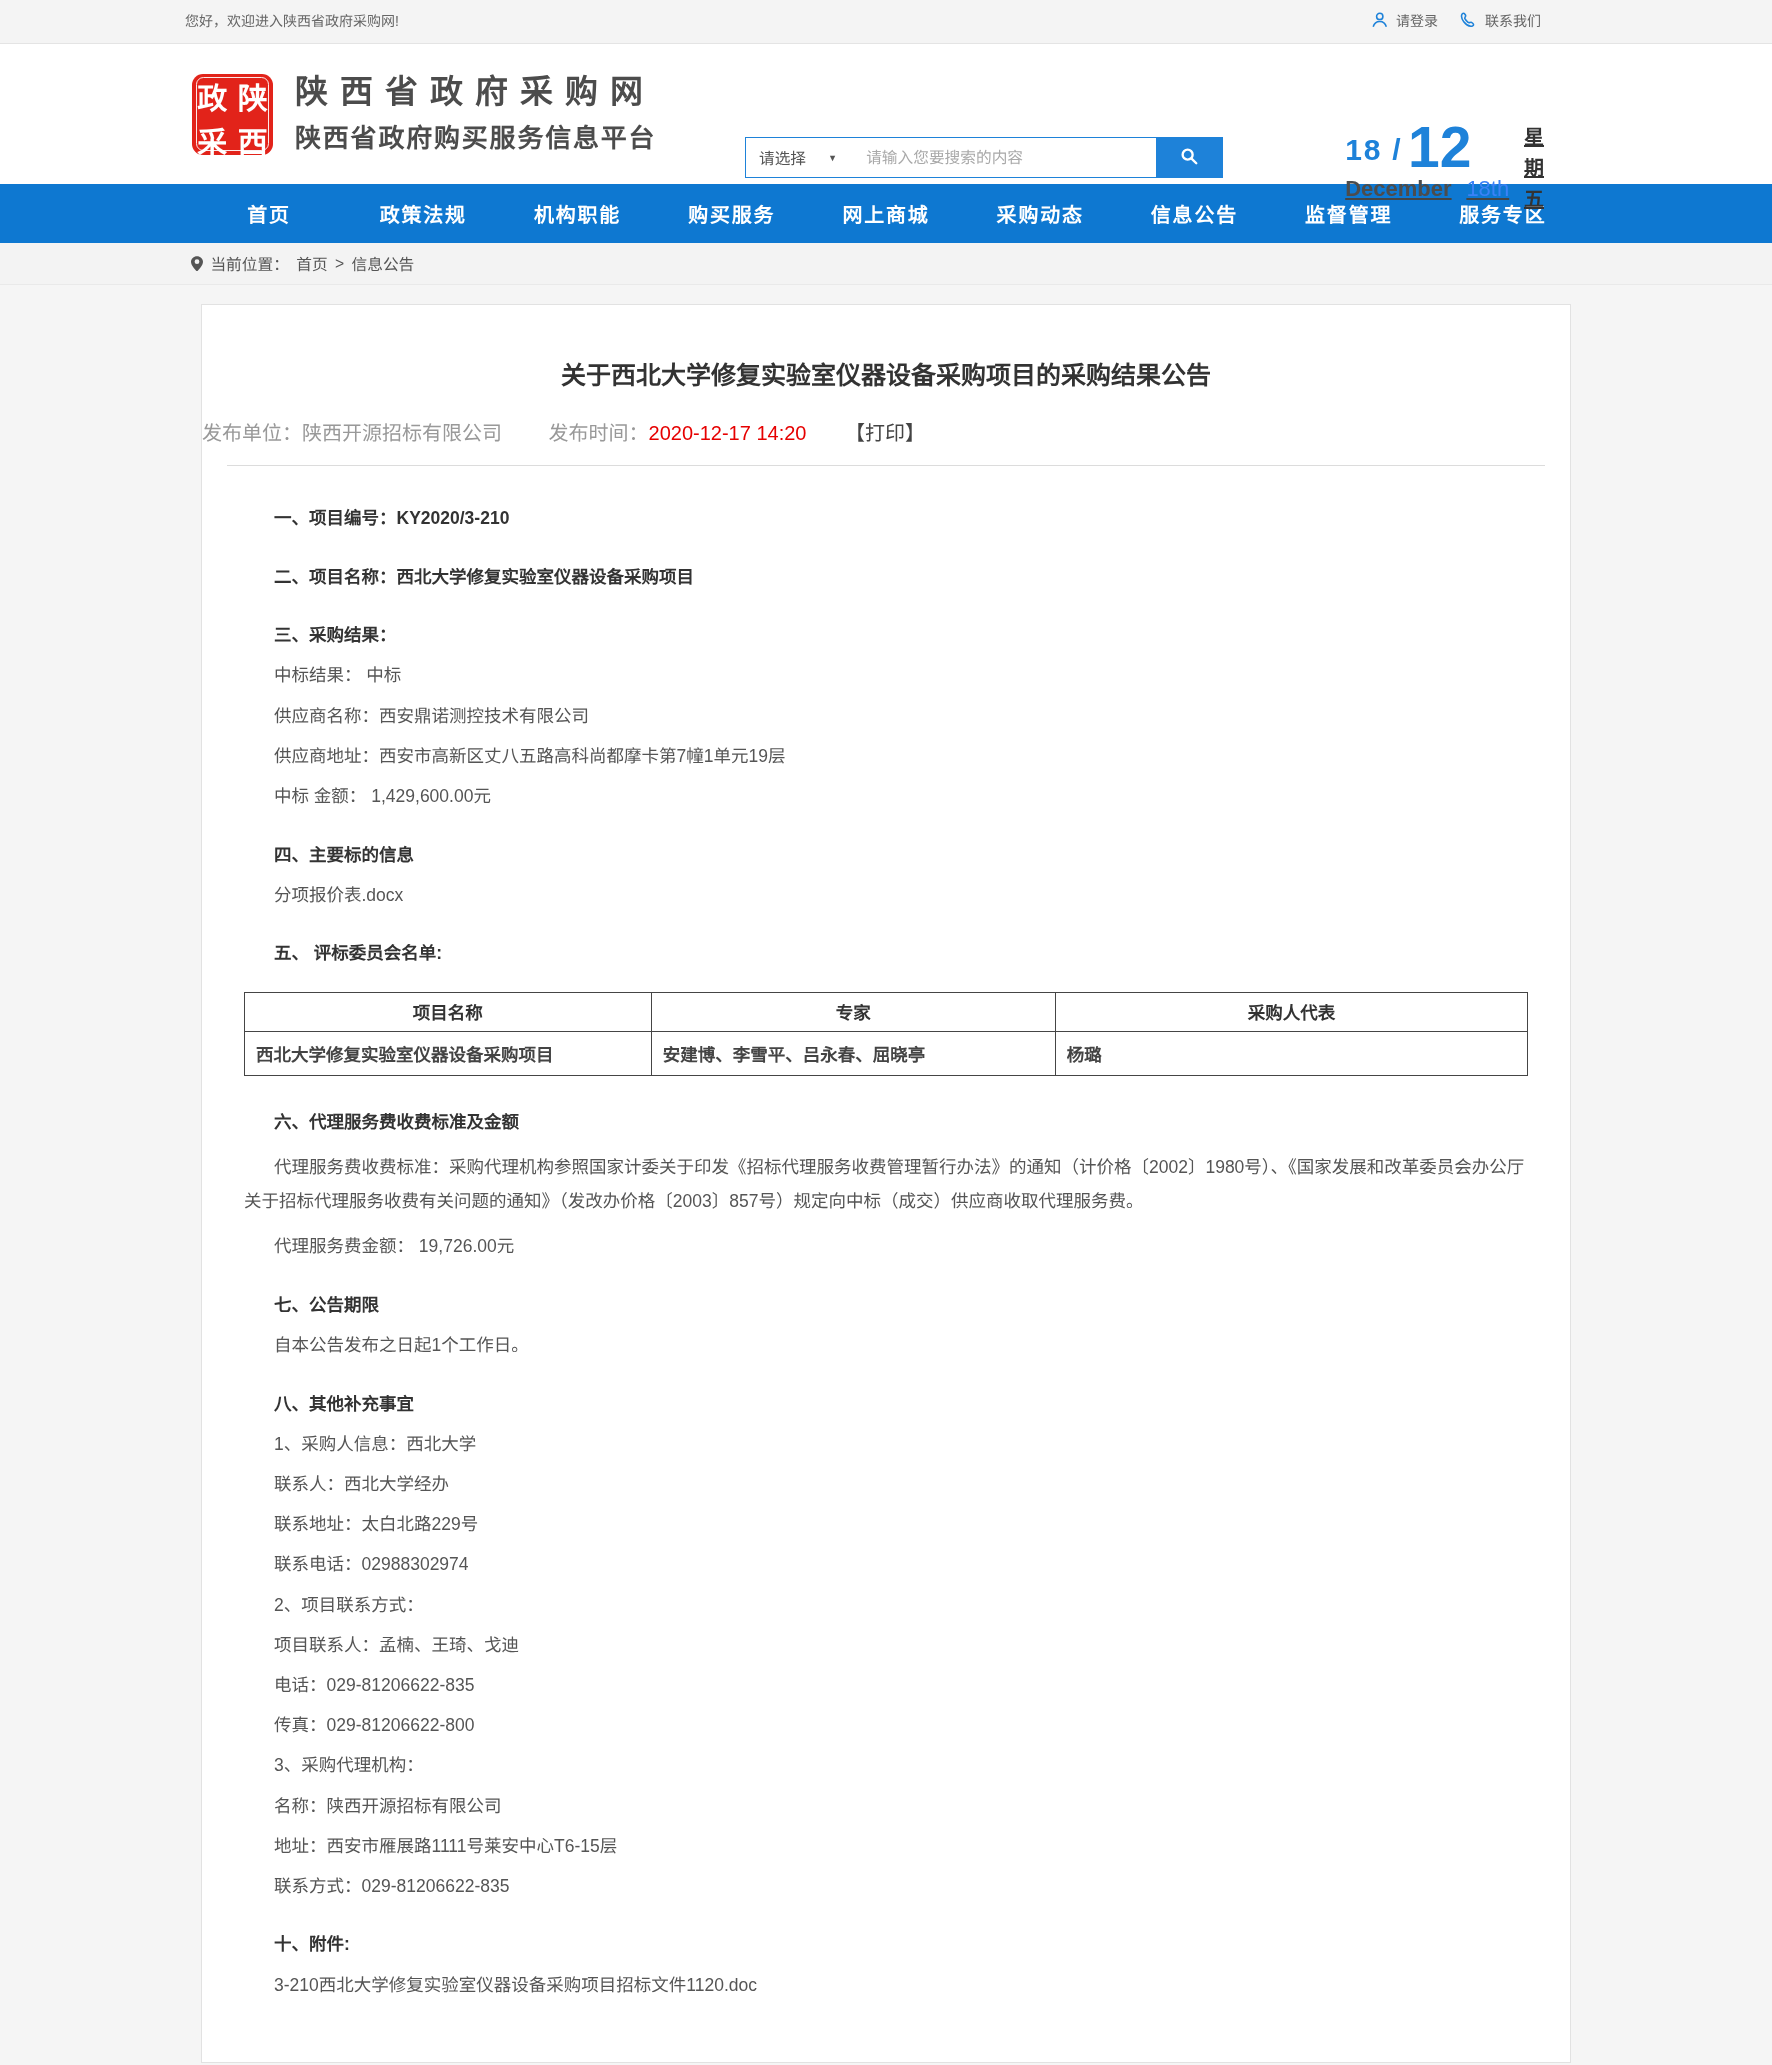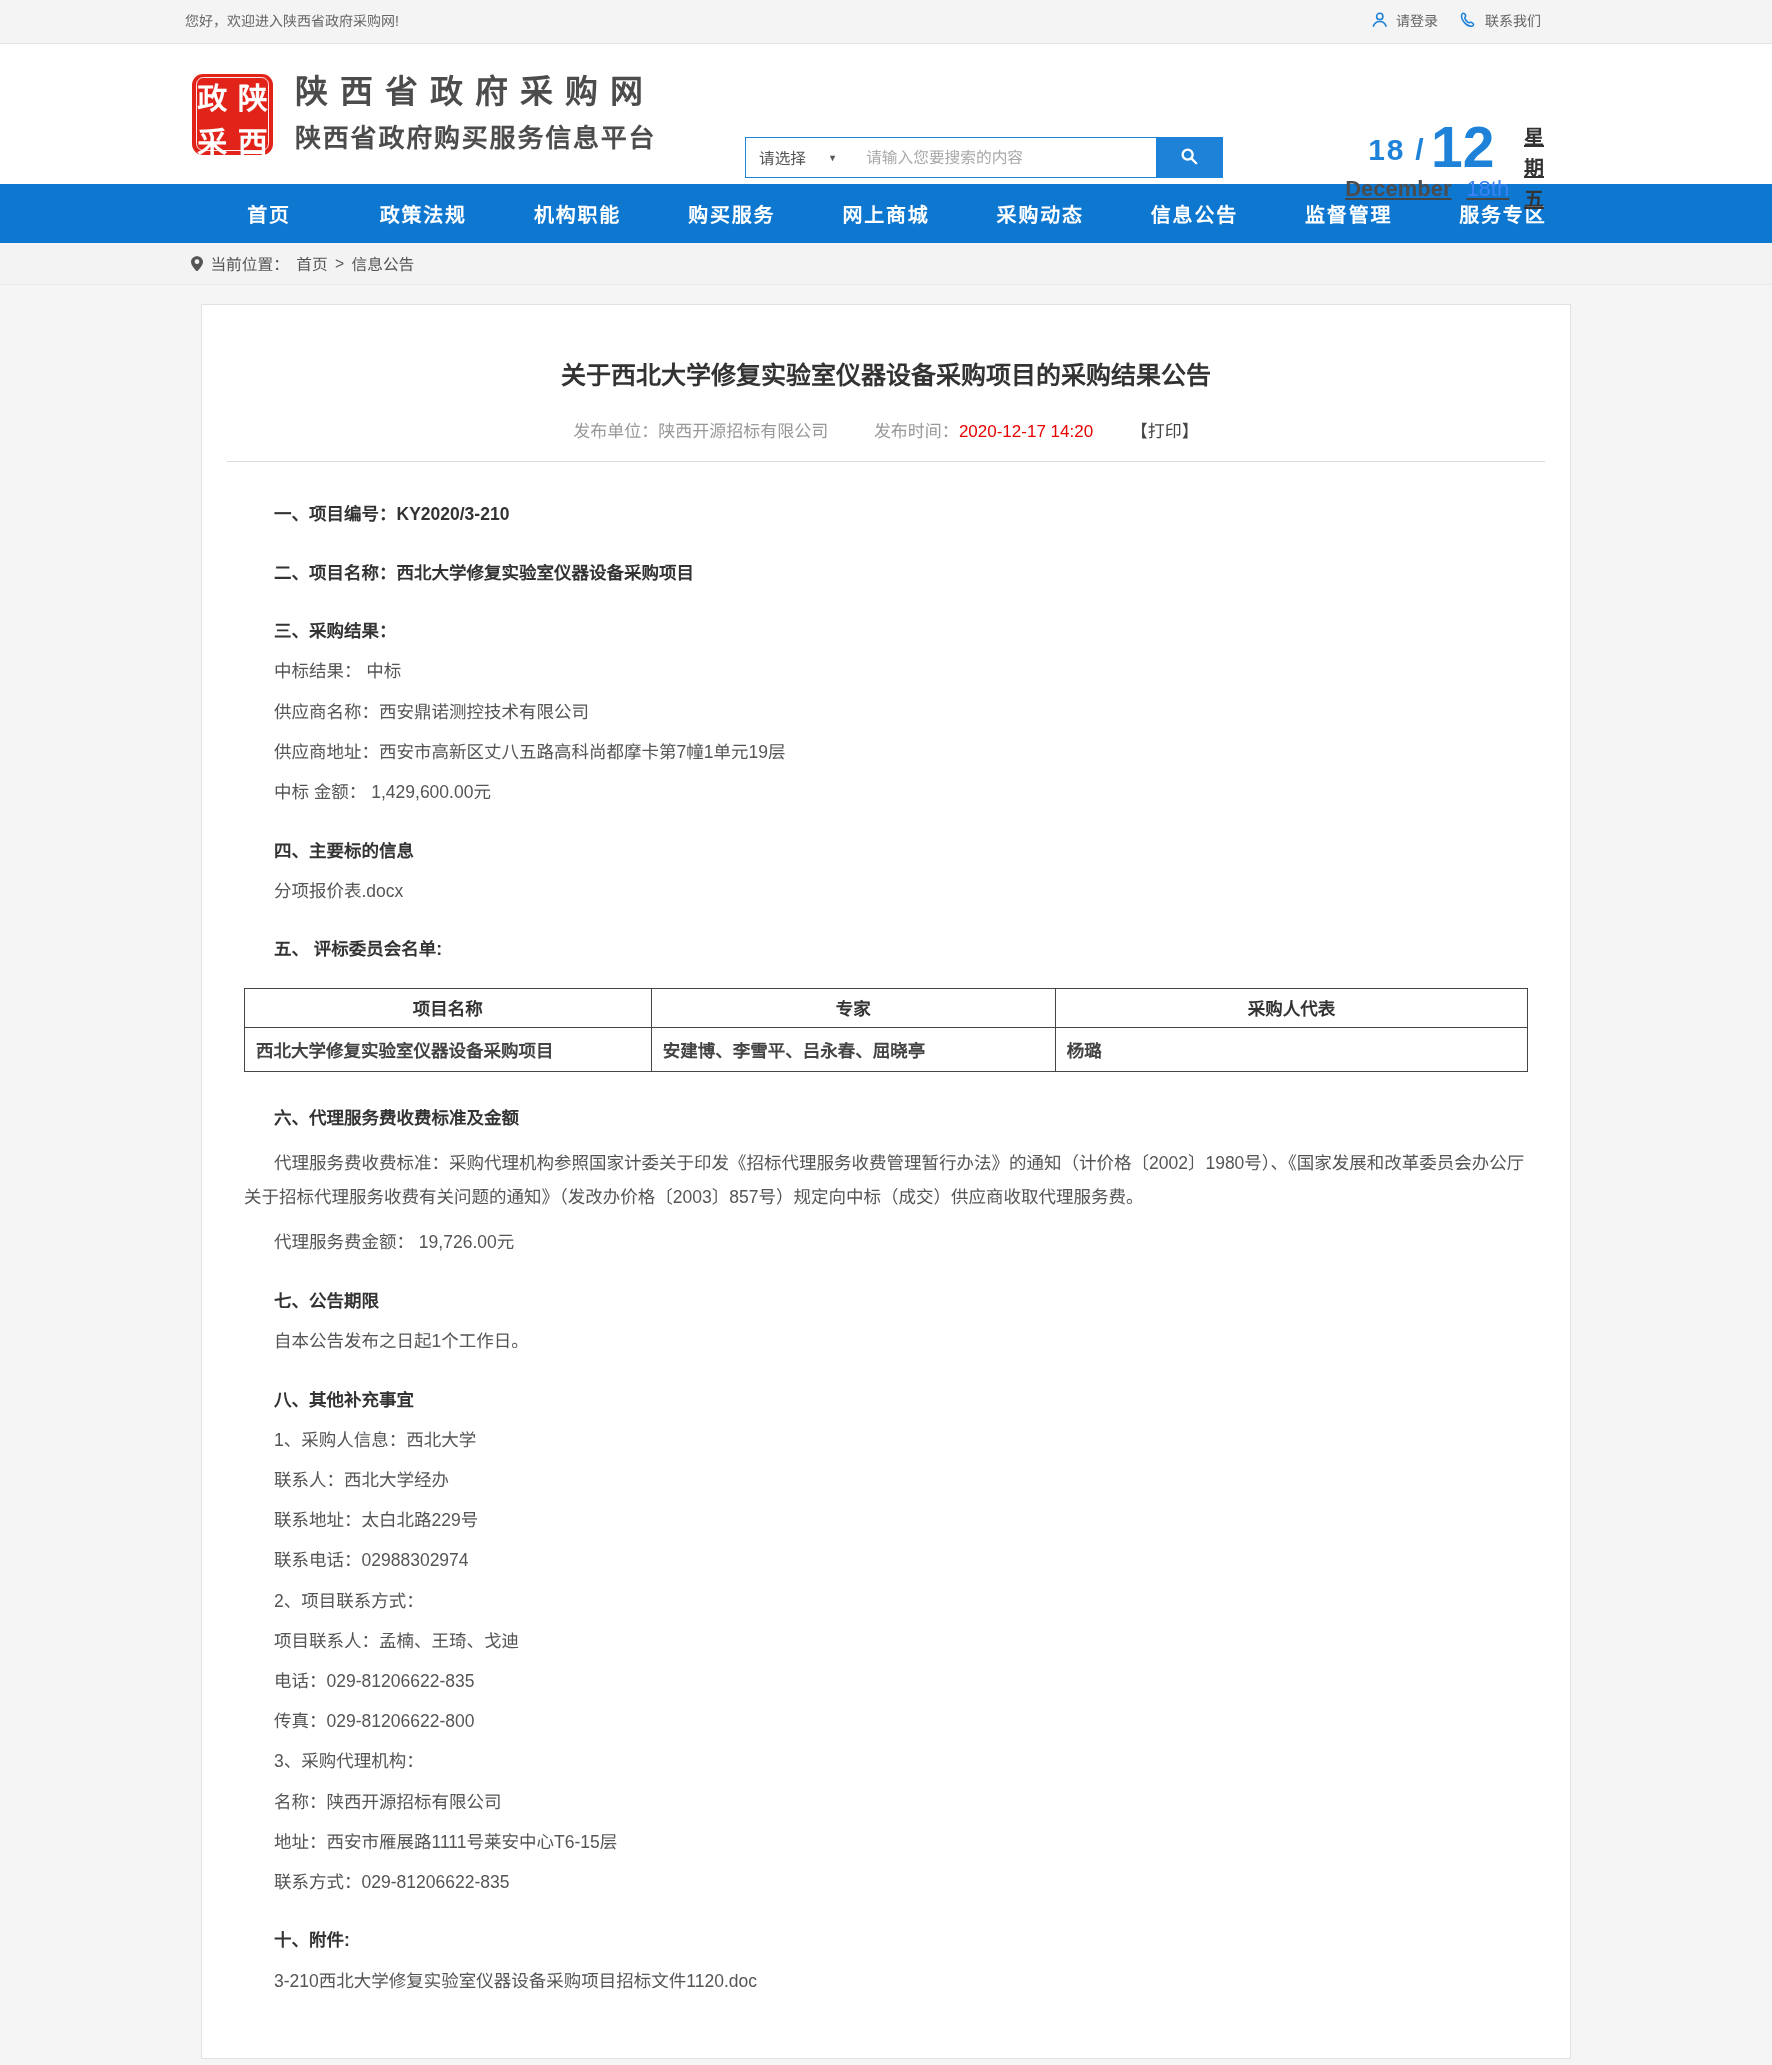--- a/index.html
+++ b/index.html
@@ -36,39 +36,39 @@
     border:1.8px solid #1e82d9; background:#fff; display:flex; align-items:stretch;
   }
   .search-select{ width:111px; display:flex; align-items:center; gap:22px; padding-left:13px; font-size:15.7px; color:#555; cursor:pointer; }
   .caret{ font-size:9.2px; color:#555; }
   .search-input{ flex:1; border:none; outline:none; font-size:15.7px; color:#333; padding-left:9.2px; font-family:"Liberation Sans", sans-serif; }
   .search-input::placeholder{ color:#a9a9a9; }
   .search-btn{ width:66px; background:#1e82d9; border:none; display:flex; align-items:center; justify-content:center; cursor:pointer; }
   .date-widget{ position:absolute; right:224px; top:76px; display:flex; align-items:flex-start; }
   .date-cols{ text-align:left; }
   .date-row1{ display:flex; align-items:flex-end; }
-  .date-dm{ font-size:30px; font-weight:bold; color:#1e82d9; padding-bottom:7.4px; letter-spacing:1.8px;margin-left:23px; }
+  .date-dm{ font-size:30px; font-weight:bold; color:#1e82d9; padding-bottom:7.4px; letter-spacing:1.8px; }
   .date-big{ font-size:57px; font-weight:bold; color:#1e82d9; line-height:0.95; margin-left:5.5px; }
   .date-row2{ display:flex; align-items:baseline; gap:14.8px; margin-top:1.8px;text-decoration:underline; }
   .date-monthname{ font-size:22px; font-weight:bold; color:#4c4c4c; }
   .date-ord{ font-size:22px; color:#3b82f6; }
   .weekday{ width:24px; font-size:20px; font-weight:bold; color:#333; line-height:1.55; word-break:break-all; margin-left:14.8px; margin-top:1.8px;text-decoration:underline; }
   
   .nav{ height:59px; background:#0e78d1; }
   .nav-inner{ width:1388px; margin:0 auto; display:flex; height:100%; }
   .nav-item{ flex:1; display:flex; align-items:center; justify-content:center; color:#fff; font-size:20px; font-weight:bold; letter-spacing:1.8px; cursor:pointer; }
   
   .breadcrumb{ height:42px; background:#f3f3f3; border-bottom:0.9px solid #e9e9e9; display:flex; align-items:center; gap:7.4px; padding-left:191px; font-size:15.7px; color:#555; }
   .breadcrumb svg{ display:block; }
   .crumb-link{ cursor:pointer; }
   
   .main{ padding:19.4px 0 35px; }
   .card{ width:1370px; margin:0 auto; background:#fff; border:0.9px solid #e2e2e2; padding:28px 0 65px; }
   .article-title{ text-align:center; font-size:25px; font-weight:bold; color:#333; margin:22px 37px 26px; }
-  .article-meta{ text-align:center; font-size:17px; color:#999; padding-bottom:18.5px; }
+  .article-meta{ font-size:20px; color:#999; padding-bottom:18.5px; }
   .article-meta .m-pub{ margin-right:41px; }
   .article-meta .m-time{ color:#e60000; }
   .article-meta .m-print{ color:#444; margin-left:33px; cursor:pointer; }
   .meta-divider{ border:none; border-top:0.9px solid #dcdcdc; margin:0 25px 41px; }
   .article-body{ padding:0 42px; font-size:17.5px; }
   .b-h{ font-weight:bold; color:#333; margin:35px 0 0 30px; line-height:1.35; }
   .b-p{ color:#555; margin:15.7px 0 0 30px; line-height:1.4; }
   .b-wide{ color:#555; margin:15.7px 0 0 0; line-height:1.95; text-indent:30px; }
   .b-link{ cursor:pointer; }
   .committee-table{ width:100%; border-collapse:collapse; margin:26px 0 5.5px; font-size:17.5px; color:#333; }

